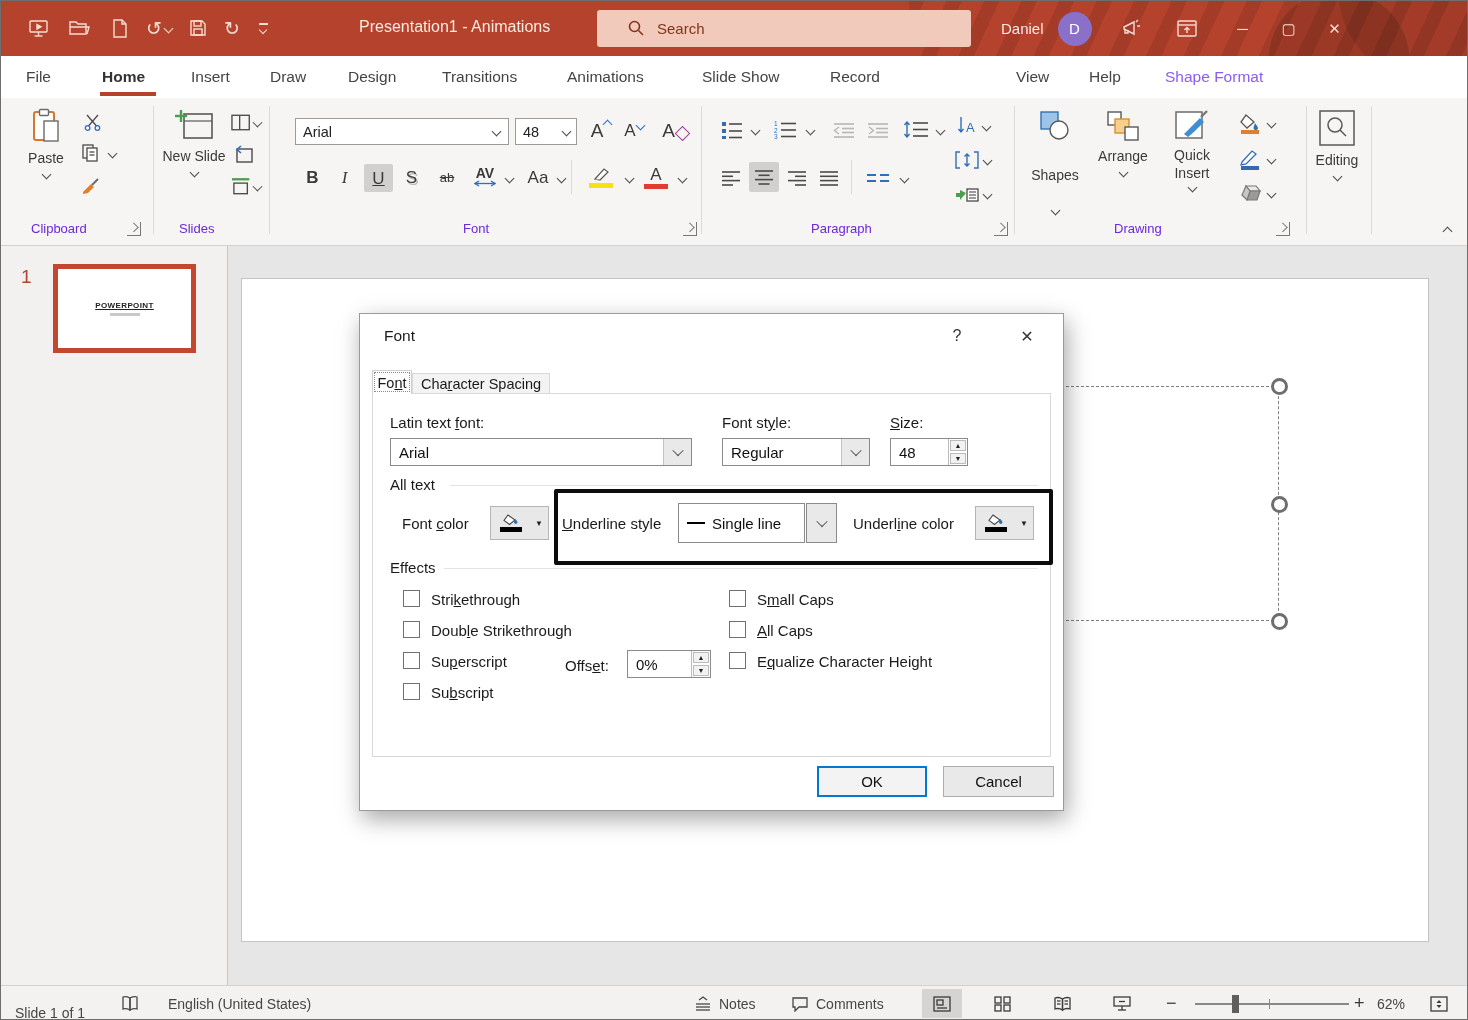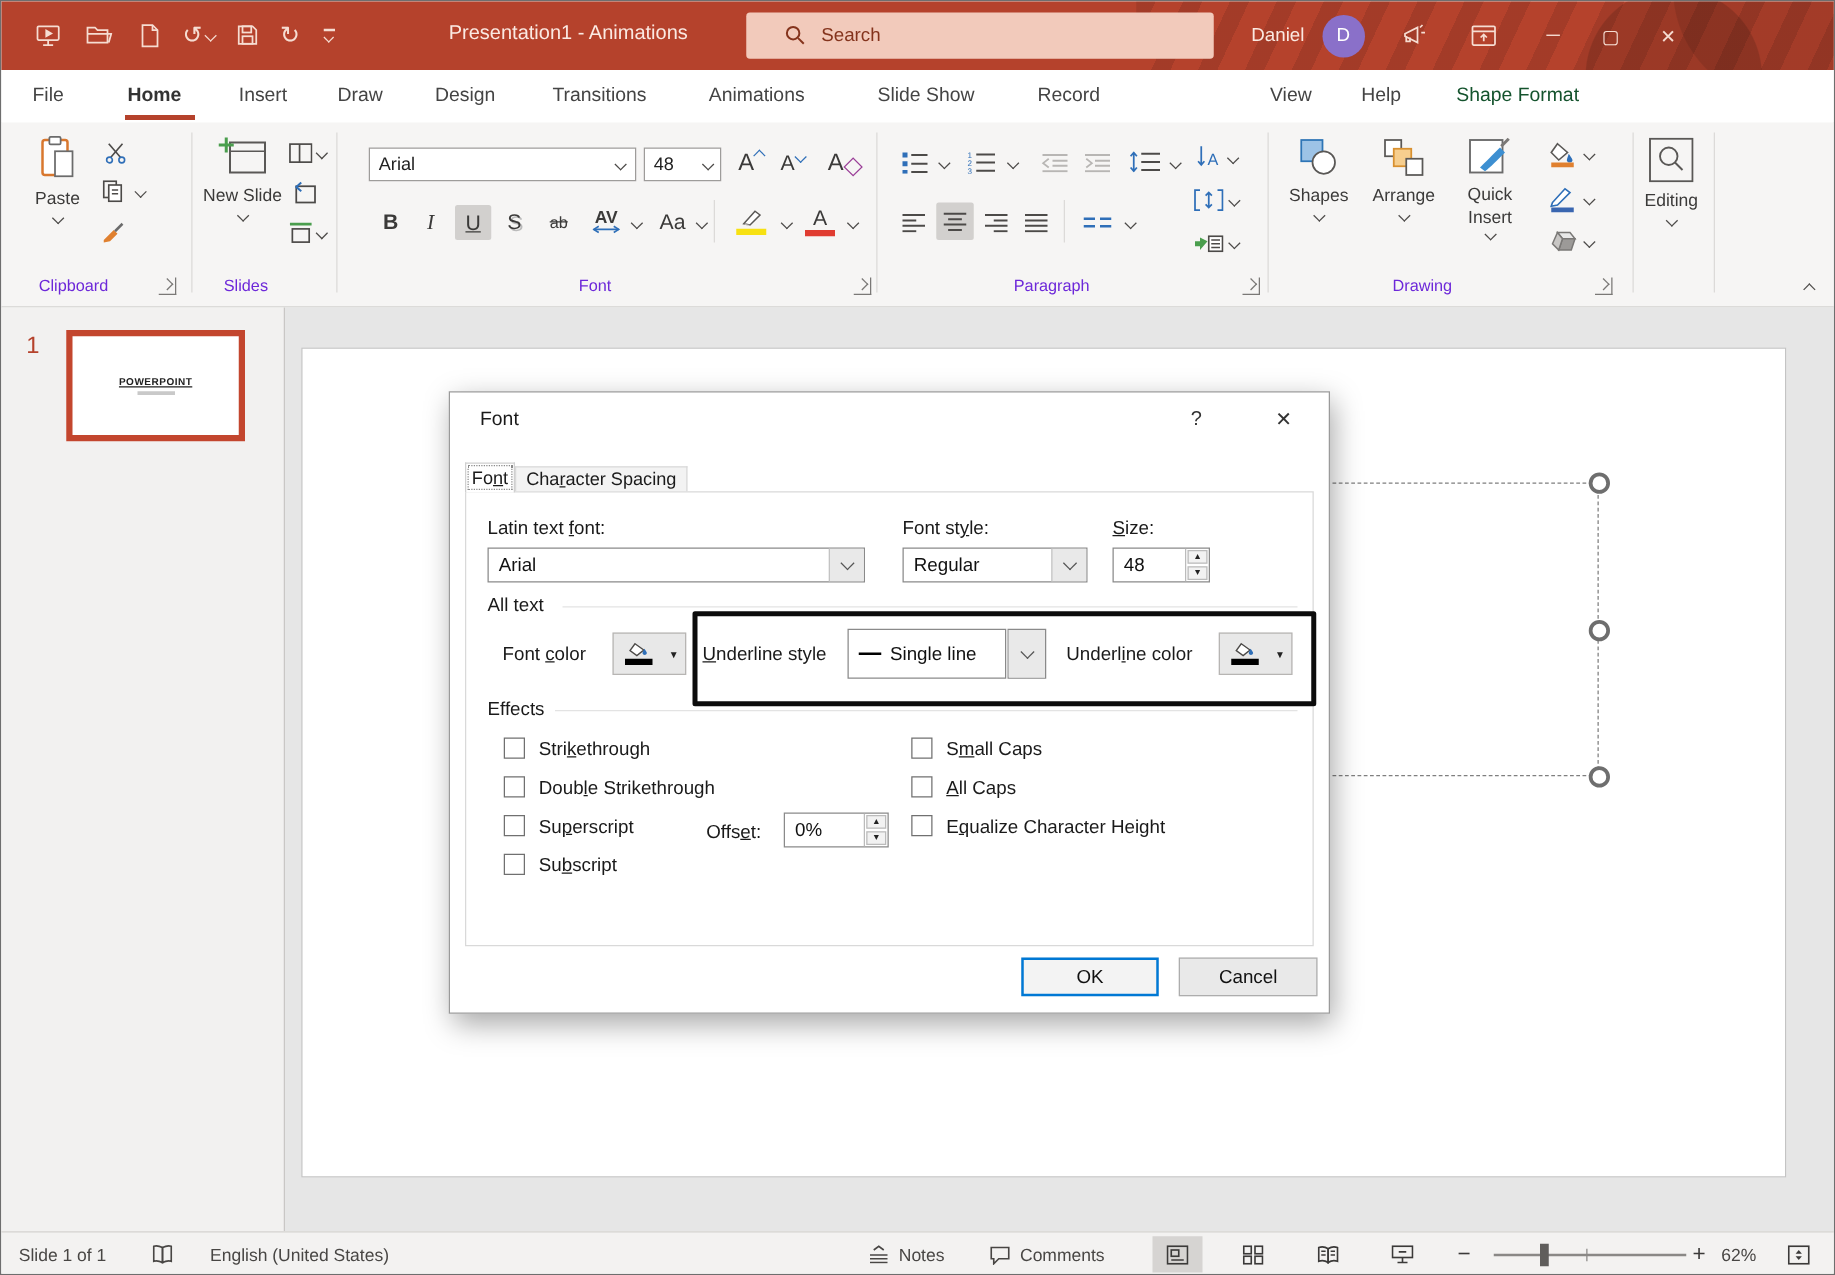--- a/index.html
+++ b/index.html
@@ -21,21 +21,21 @@
   #searchbox{left:596px;top:9px;width:374px;height:37px;background:#f2cabb;border-radius:3px;display:flex;align-items:center;padding-left:32px;box-sizing:border-box;}
   #searchbox .stext{color:#84331c;font-size:15px;margin-left:10px;}
   #user-name{color:#fbe9e2;font-size:15px;}
   #avatar{width:34px;height:34px;border-radius:50%;background:#8a70c9;color:#fff;display:flex;align-items:center;justify-content:center;font-size:15px;}
   .caption-btn{width:46px;height:55px;display:flex;align-items:center;justify-content:center;color:#f6ddd2;font-size:15px;}
 
   
   #tabrow{left:0;top:55px;width:1468px;height:42px;background:#fff;}
   .mtab{position:absolute;top:0;height:42px;display:flex;align-items:center;font-size:15.5px;color:#444;padding:0 2px;}
   .mtab.sel{color:#333;font-weight:bold;}
-  .mtab.ctx{color:#14532d;}
+  .mtab.ctx{color:#8b5cf6;}
   #home-underline{left:99px;top:91px;width:56px;height:4px;background:#b5422c;}
   #share-btn{left:1338px;top:61px;width:100px;height:31px;border:1px solid #c8c6c4;border-radius:4px;background:#fff;display:flex;align-items:center;justify-content:center;gap:6px;}
   #share-btn span{color:#b5422c;font-size:15px;font-weight:bold;}
 
   
   #ribbon{left:0;top:97px;width:1468px;height:148px;background:#f6f5f4;border-bottom:1px solid #d4d2d0;box-sizing:border-box;}
   .grp-label{position:absolute;top:123px;font-size:13px;color:#6d28d9;}
   .launcher{position:absolute;top:124px;width:13px;height:13px;border-right:1.4px solid #7a7876;border-bottom:1.4px solid #7a7876;}
   .launcher:after{content:"";position:absolute;right:2px;bottom:2px;width:6px;height:6px;border-right:1.4px solid #7a7876;border-bottom:1.4px solid #7a7876;transform:rotate(-45deg) translate(1px,-2px);}
   .gdiv{position:absolute;top:8px;width:1px;height:128px;background:#dcdad8;}
@@ -457,21 +457,21 @@
           <line x1="14" y1="7" x2="21" y2="7" stroke="#4c4a48" stroke-width="1.1"></line>
           <line x1="14" y1="10" x2="21" y2="10" stroke="#4c4a48" stroke-width="1.1"></line>
           <line x1="14" y1="13" x2="21" y2="13" stroke="#4c4a48" stroke-width="1.1"></line>
         </svg>
       <span class="chv"></span>
     </div>
     <span class="grp-label" style="left:810px;">Paragraph</span>
     <div class="launcher" style="left:993px;"></div>
     <div class="gdiv" style="left:1013px;"></div>
 
-    <div class="bigbtn" style="left:1026px;top:12px;width:56px;">
+    <div class="bigbtn" style="left:1026px;top:12px;width:56px;gap:19px;">
       <svg width="34" height="32" viewBox="0 0 34 32">
           <rect x="3" y="2" width="17" height="17" fill="#9dc3e6" stroke="#2e75b6" stroke-width="1.4"></rect>
           <circle cx="21" cy="20" r="9" fill="#fff" stroke="#5a5856" stroke-width="1.4"></circle>
         </svg>
       <span class="rlabel" style="margin-top:6px;">Shapes</span>
       <span class="chv" style="margin-top:5px;"></span>
     </div>
     <div class="bigbtn" style="left:1092px;top:12px;width:60px;">
       <svg width="34" height="32" viewBox="0 0 34 32">
           <rect x="2" y="2" width="13" height="13" fill="#fff" stroke="#5a5856" stroke-width="1.4"></rect>
@@ -672,21 +672,21 @@
 
     <div id="btn-ok" class="dbtn" style="left:457px;top:452px;">
         <span>OK</span>
       </div>
     <div class="dbtn" style="left:583px;top:452px;width:111px;">
         <span>Cancel</span>
       </div>
   </div>
 
   <div id="statusbar" class="abs">
-    <div class="sitem" style="left:14px;">
+    <div class="sitem" style="left:14px;align-items:flex-end;">
         <span>Slide 1 of 1</span>
       </div>
     <div class="sitem" style="left:120px;">
       <svg width="18" height="17" viewBox="0 0 18 17" fill="none" stroke="#484644" stroke-width="1.3">
           <path d="M2 2 C5 1 7 2 9 3 V15 C7 14 5 13 2 14 Z"></path>
           <path d="M16 2 C13 1 11 2 9 3 V15 C11 14 13 13 16 14 Z"></path>
         </svg>
     </div>
     <div class="sitem" style="left:167px;">
         <span>English (United States)</span>

